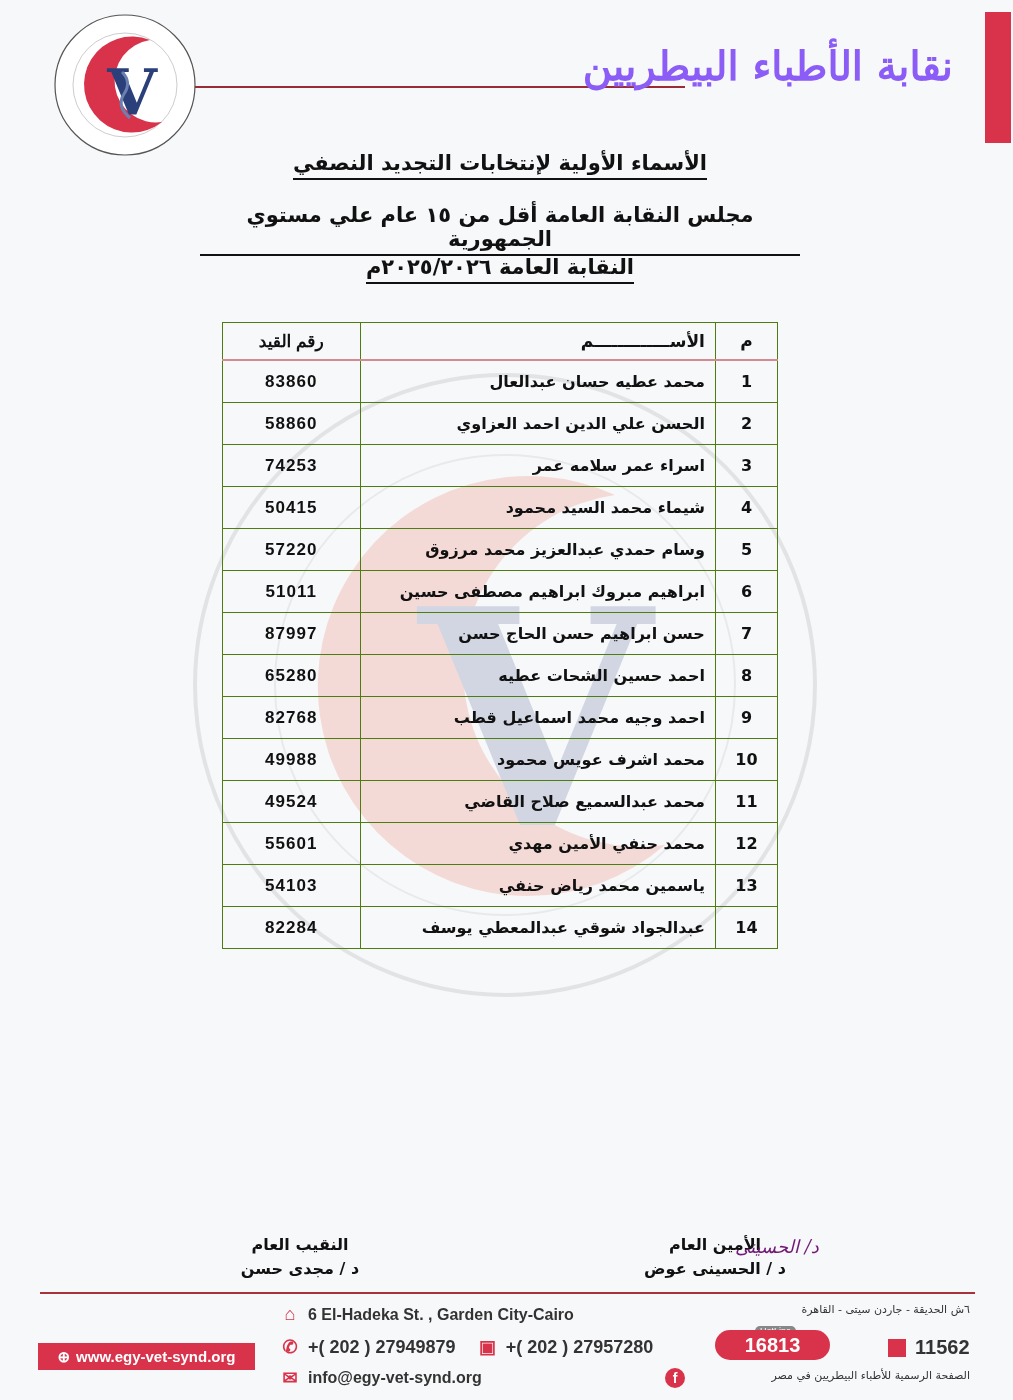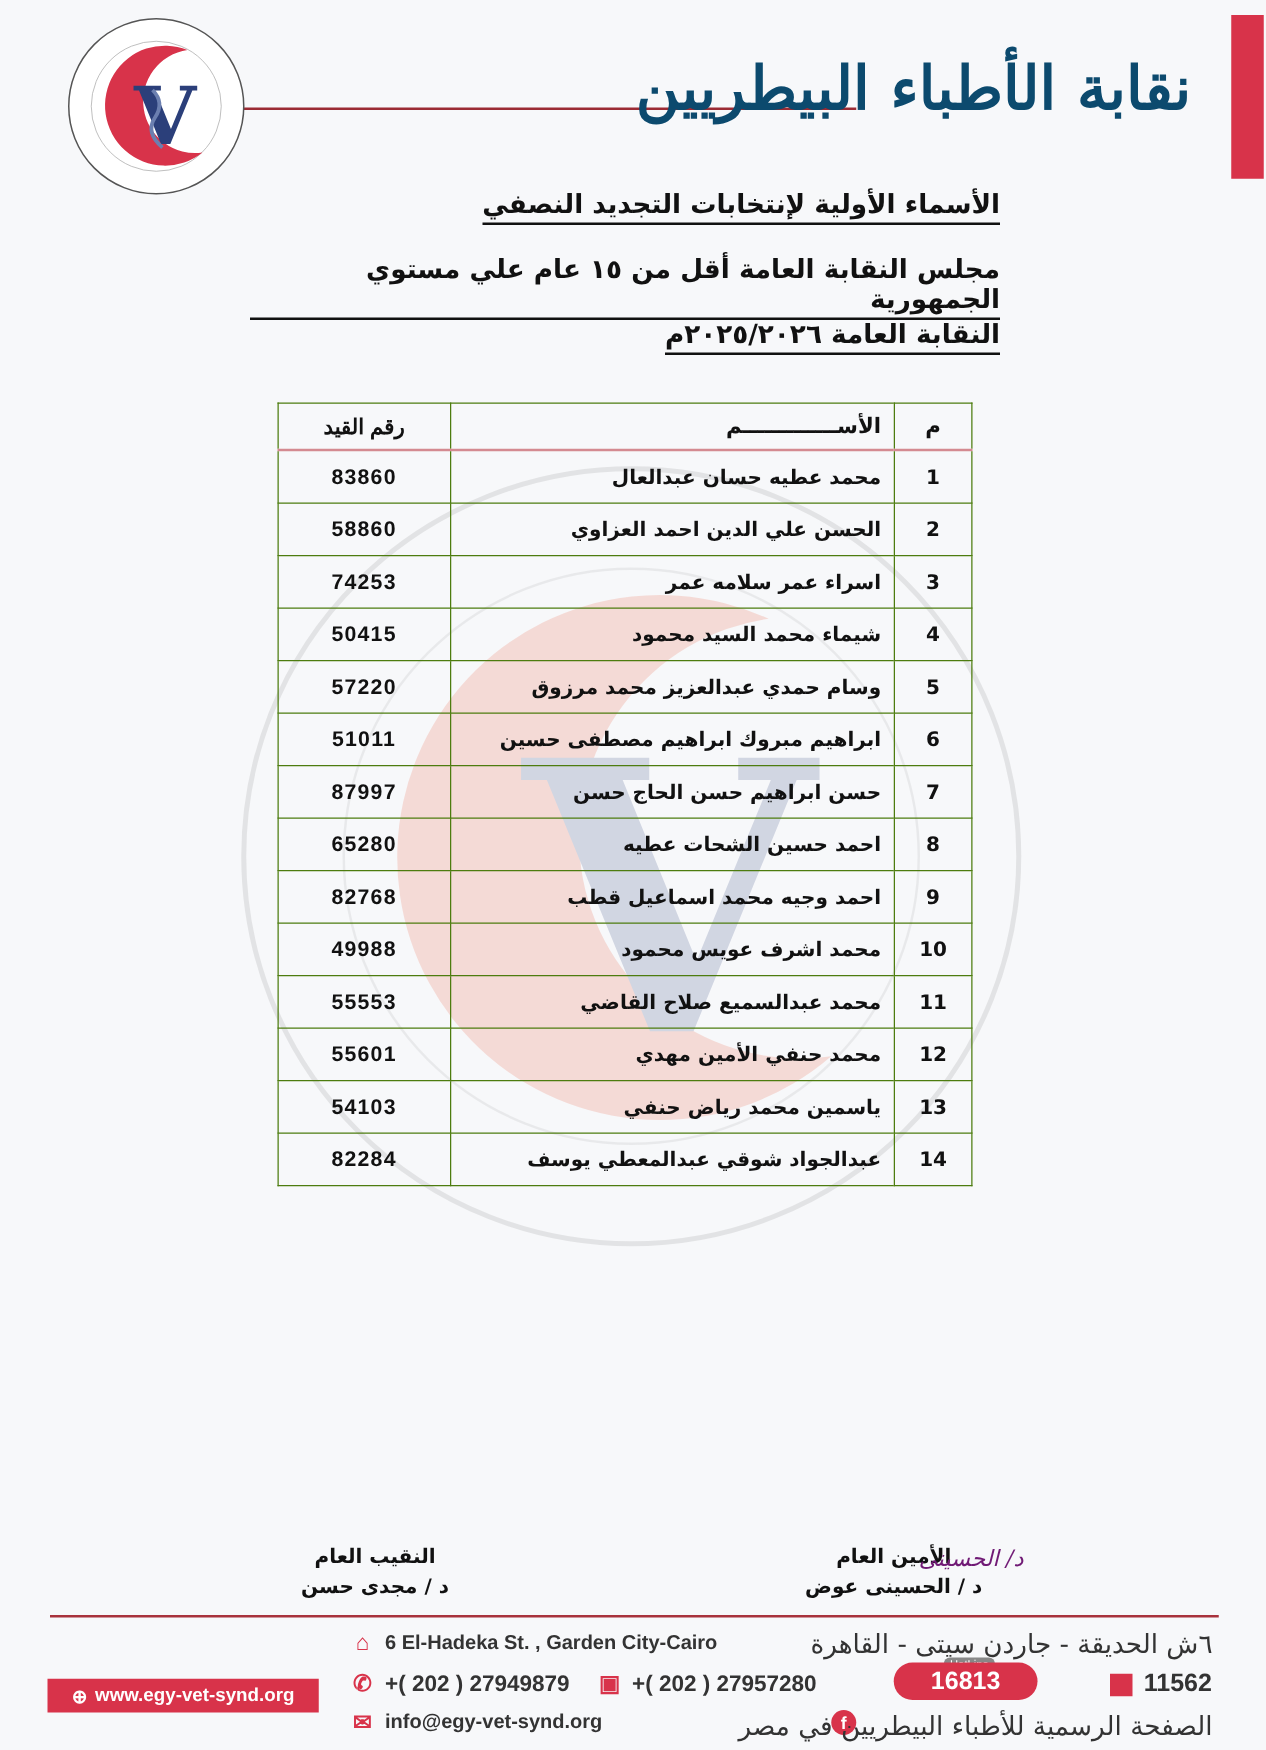--- a/index.html
+++ b/index.html
@@ -7,33 +7,33 @@
     width: 1013px; height: 1400px; position: relative; overflow: hidden;
     background: #f7f8fa;
     font-family: "DejaVu Sans", sans-serif;
     color: #111;
   }
   .abs { position: absolute; }
   
   .red-bar { left: 985px; top: 12px; width: 26px; height: 131px; background: #d8334a; }
   .header-line { left: 110px; top: 86px; width: 575px; height: 2px; background: #9b2b34; }
   .logo-text-ar {
-    right: 60px; top: 42px; font-family: "DejaVu Serif", serif; font-size: 48px;
-    font-weight: bold; direction: rtl; color: #0c4a6e; letter-spacing: -1px;
+    right: 60px; top: 42px; font-family: "DejaVu Serif", serif; font-size: 40px;
+    font-weight: bold; direction: rtl; color: #8b5cf6; letter-spacing: -1px;
   }
   .emblem { left: 50px; top: 10px; width: 150px; height: 150px; }
   
   .watermark { left: 175px; top: 355px; width: 660px; height: 660px; opacity: 0.18; pointer-events: none; }
   
   .titles { left: 200px; top: 140px; width: 600px; text-align: center; direction: rtl; }
   .title-line {
     display: inline-block; font-weight: bold; font-size: 21px; padding-bottom: 3px;
     border-bottom: 2px solid #111; margin: 11px 0 12px;
   }
-  .titles div { height: 52px; text-align: right; }
+  .titles div { height: 52px; }
   
   table.names {
     position: absolute; left: 222px; top: 322px; width: 556px;
     border-collapse: collapse; direction: rtl; font-weight: bold;
   }
   table.names td, table.names th {
     border: 1px solid #4d7c0f; height: 41px; padding: 0 8px; font-size: 16px;
   }
   table.names th { height: 36px; font-size: 17px; border-bottom: 2px solid #d48a91; }
   .c-num { width: 44px; text-align: center; }
@@ -47,21 +47,21 @@
   .sig-scrawl { color: #701a75; font-style: italic; font-family: "DejaVu Serif", serif; }
   .footer-line { left: 40px; top: 1292px; width: 935px; height: 2px; background: #a8323c; }
   
   .web-badge {
     left: 38px; top: 1343px; width: 217px; height: 27px; background: #d8334a; color: #fff;
     font-family: "Liberation Sans", sans-serif; font-size: 15px; font-weight: bold;
     display: flex; align-items: center; justify-content: center; gap: 6px;
   }
   .f-row { font-family: "Liberation Sans", sans-serif; font-weight: bold; color: #333; font-size: 16px; display: flex; align-items: center; gap: 8px; }
   .f-icon { color: #d8334a; font-size: 18px; width: 20px; text-align: center; }
-  .f-ar { direction: rtl; font-size: 21px; color: #333; font-family: "DejaVu Sans", sans-serif; }
+  .f-ar { direction: rtl; font-size: 11px; color: #333; font-family: "DejaVu Sans", sans-serif; }
   .hotline {
     left: 715px; top: 1330px; width: 115px; height: 30px; border-radius: 15px;
     background: #d8334a; color: #fff; font-family: "Liberation Sans", sans-serif;
     font-size: 20px; font-weight: bold; display: flex; align-items: center; justify-content: center;
   }
   .hotline-label { left: 755px; top: 1326px; font-size: 9px; background: #888; color: #fff; padding: 0 5px; border-radius: 6px; font-family: "Liberation Sans", sans-serif; }
   .fb-icon { left: 665px; top: 1368px; width: 20px; height: 20px; border-radius: 50%; background: #d8334a; color: #fff; font-size: 14px; font-weight: bold; text-align: center; line-height: 20px; font-family: "Liberation Sans", sans-serif; }
   .pobox-icon { left: 888px; top: 1339px; width: 18px; height: 18px; background: #d8334a; }
 </style>
 </head>
@@ -147,21 +147,21 @@
         <td class="c-reg">82768</td>
       </tr>
     <tr>
         <td class="c-num">10</td>
         <td class="c-name">محمد اشرف عويس محمود</td>
         <td class="c-reg">49988</td>
       </tr>
     <tr>
         <td class="c-num">11</td>
         <td class="c-name">محمد عبدالسميع صلاح القاضي</td>
-        <td class="c-reg">55553</td>
+        <td class="c-reg">49524</td>
       </tr>
     <tr>
         <td class="c-num">12</td>
         <td class="c-name">محمد حنفي الأمين مهدي</td>
         <td class="c-reg">55601</td>
       </tr>
     <tr>
         <td class="c-num">13</td>
         <td class="c-name">ياسمين محمد رياض حنفي</td>
         <td class="c-reg">54103</td>

